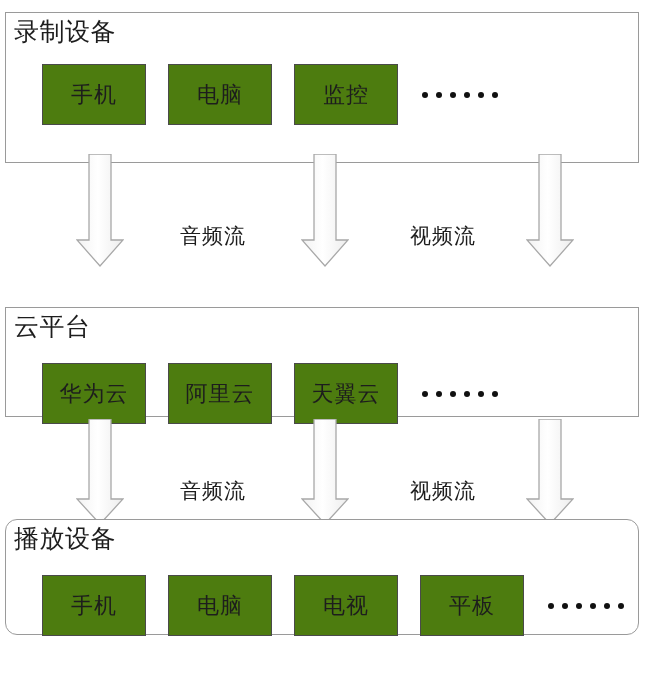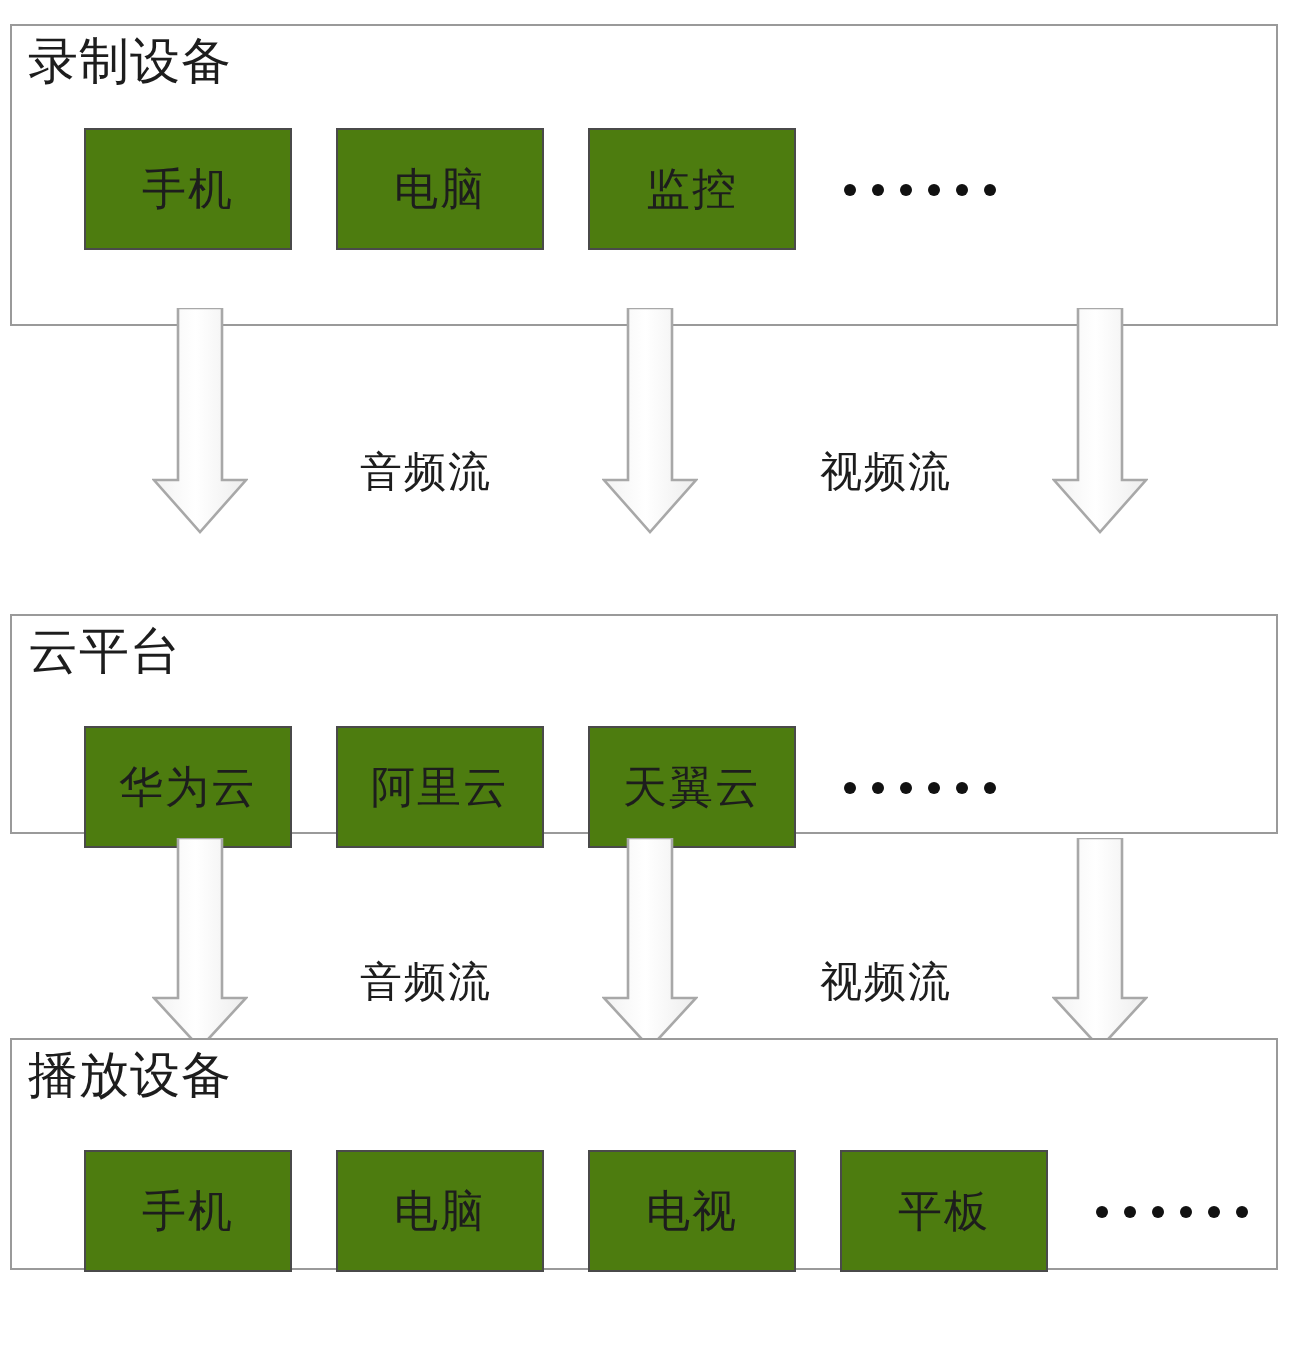--- a/index.html
+++ b/index.html
@@ -167,21 +167,21 @@
   </svg>
 </div>
 <div class="arrow" style="left:526px; top:419px; height:106px;">
   <svg viewBox="0 0 48 106" preserveAspectRatio="none">
     <polygon points="13,0 35,0 35,80 47,80 24,105 1,80 13,80" fill="url(#agD0)" stroke="#a8a8a8" stroke-width="1.3"></polygon>
   </svg>
 </div>
 <div class="flow-label" style="left:213px; top:448px;">音频流</div>
 <div class="flow-label" style="left:443px; top:448px;">视频流</div>
 
-<div class="panel" style="top:519px; height:116px;">
+<div class="panel" style="top:519px; height:116px;border-radius:12px;">
   <div class="panel-title">播放设备</div>
   <div class="box-row" style="top:55px;">
     <div class="item-box">手机</div>
     <div class="item-box">电脑</div>
     <div class="item-box">电视</div>
     <div class="item-box">平板</div>
     <div class="dots">
       <span></span>
       <span></span>
       <span></span>

